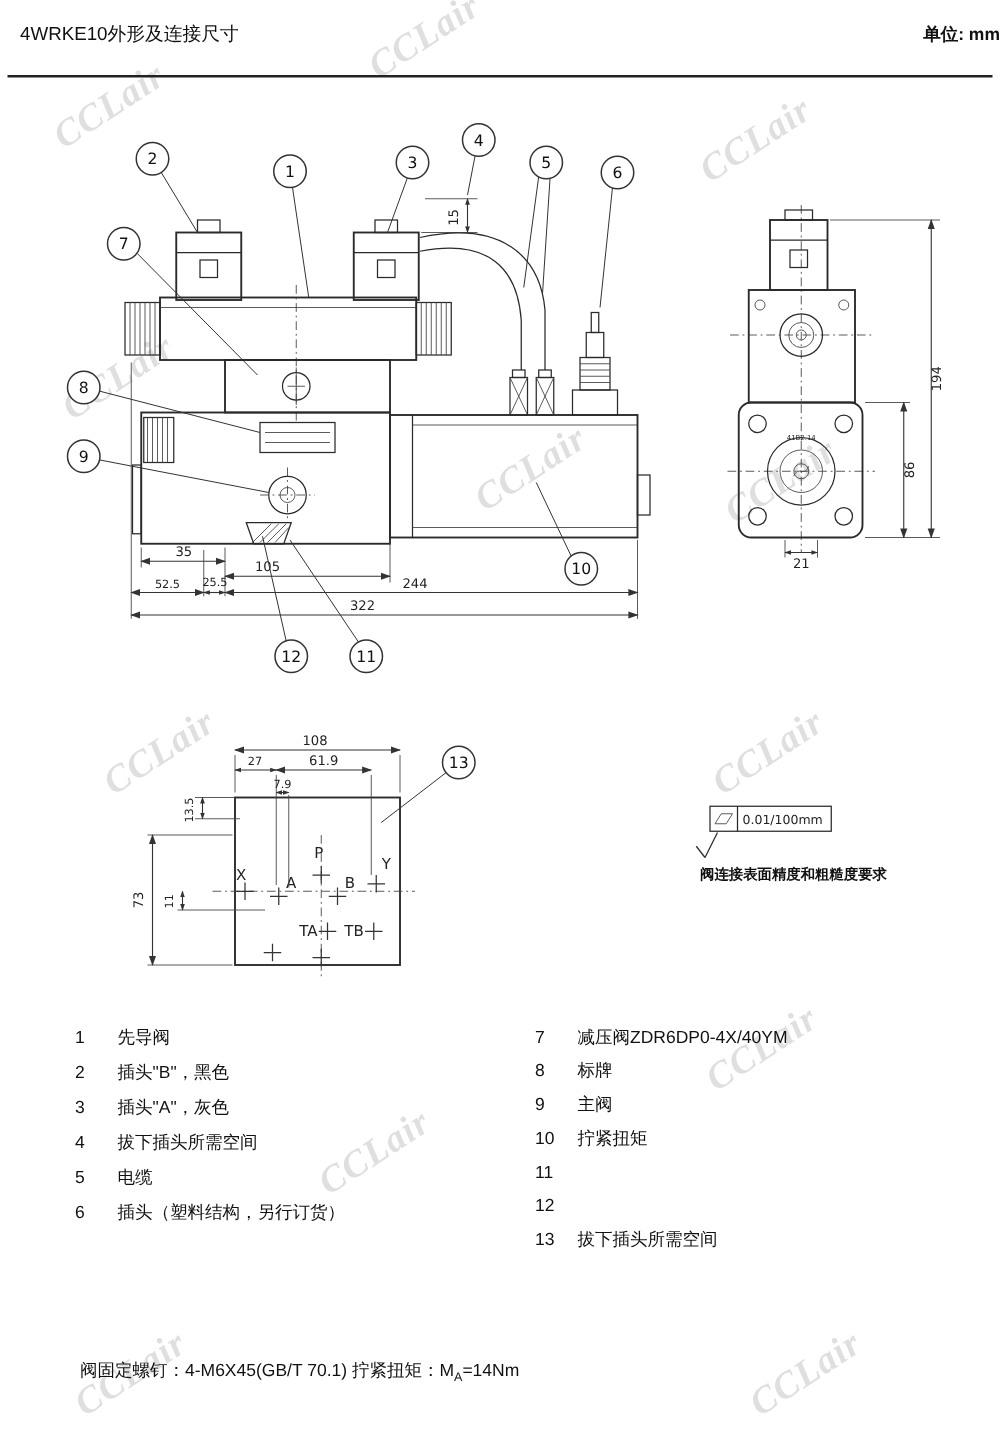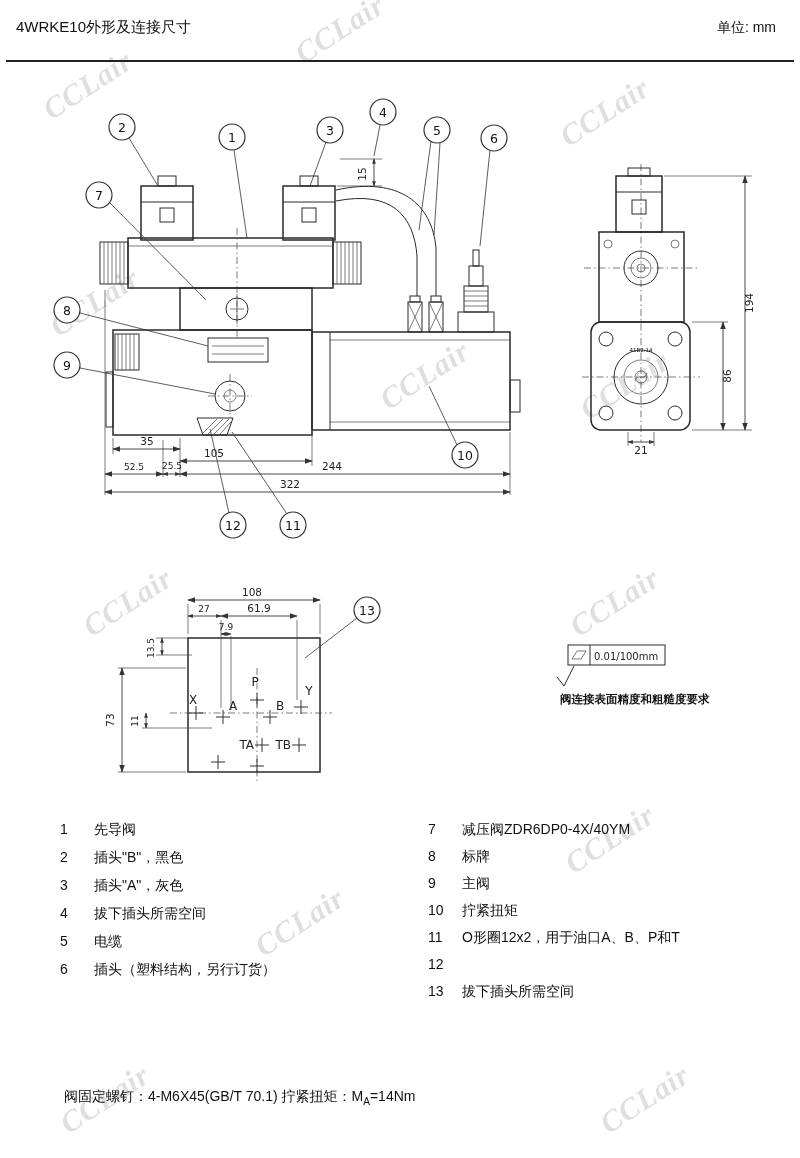--- a/index.html
+++ b/index.html
@@ -2,21 +2,21 @@
 <html><head>
 <meta charset="utf-8">
 <style>
   html,body{margin:0;padding:0;background:#fff;}
   .page{position:relative;width:800px;height:1158px;background:#fff;overflow:hidden;
         font-family:"Liberation Sans",sans-serif;color:#111;}
   .watermark{position:absolute;font-family:"Liberation Serif",serif;font-style:italic;
         font-weight:bold;font-size:30px;color:#c6c6c6;opacity:.55;transform:rotate(-33deg);
         letter-spacing:1px;white-space:nowrap;pointer-events:none;}
   .hdr-title{position:absolute;left:16px;top:18px;font-size:15px;font-weight:normal;}
-  .hdr-units{position:absolute;right:24px;top:19px;font-size:14px;font-weight:normal;}
+  .hdr-units{position:absolute;right:0;top:19px;font-size:14px;font-weight:bold;}
   .hdr-line{position:absolute;left:6px;right:6px;top:60px;border-top:2px solid #222;}
   .legend-left{position:absolute;left:60px;top:820px;display:flex;flex-direction:column;
         gap:10px;font-size:14px;line-height:18px;}
   .legend-right{position:absolute;left:428px;top:820px;display:flex;flex-direction:column;
         gap:9px;font-size:14px;line-height:18px;}
   .legend-row{display:flex;}
   .legend-num{width:34px;flex:none;}
   .footnote{position:absolute;left:64px;top:1088px;font-size:14px;}
   .footnote sub{font-size:10px;}
   svg{position:absolute;left:0;}
@@ -443,21 +443,20 @@
     <div class="legend-row">
         <span class="legend-num">9</span>
         <span>主阀</span>
       </div>
     <div class="legend-row">
         <span class="legend-num">10</span>
         <span>拧紧扭矩</span>
       </div>
     <div class="legend-row">
         <span class="legend-num">11</span>
-        <span>O形圈12x2，用于油口A、B、P和T</span>
       </div>
     <div class="legend-row">
         <span class="legend-num">12</span>
       </div>
     <div class="legend-row">
         <span class="legend-num">13</span>
         <span>拔下插头所需空间</span>
       </div>
   </div>
 

